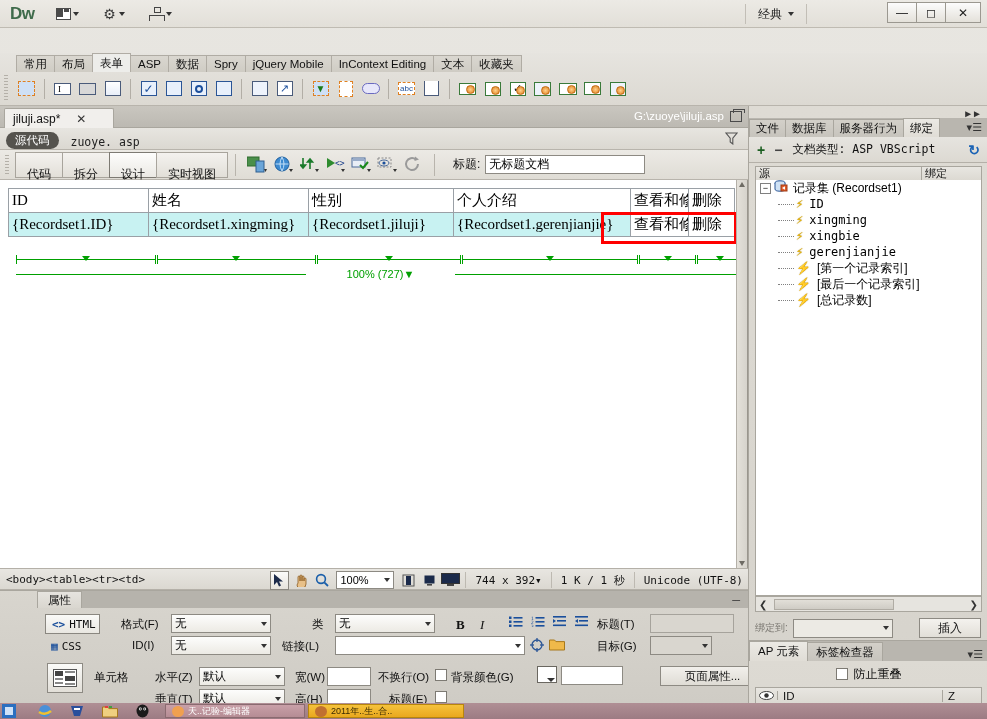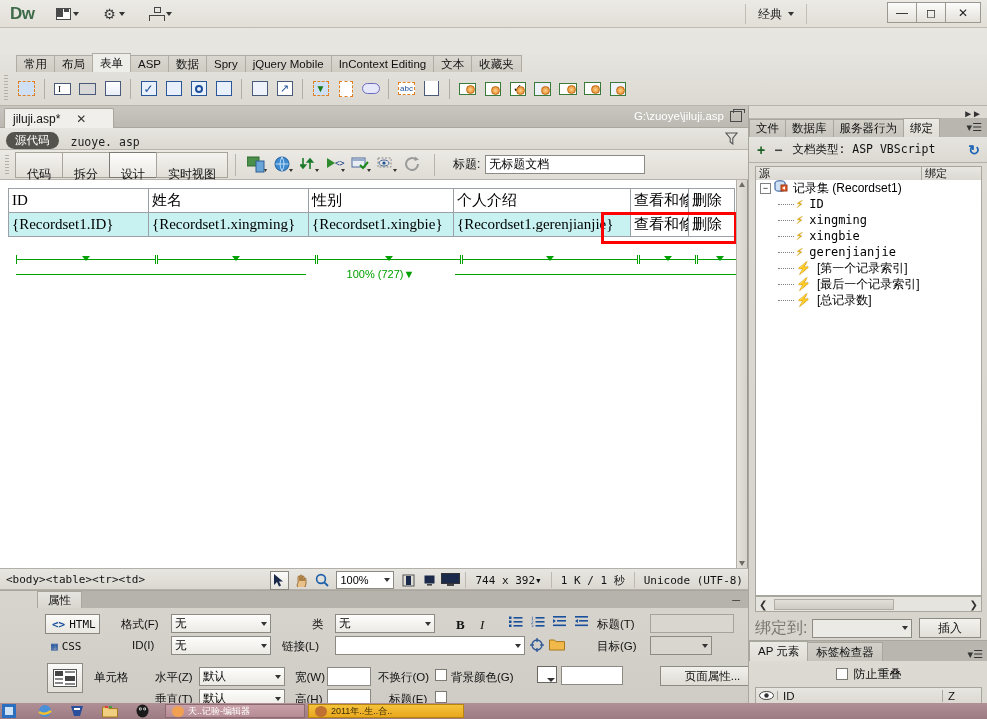--- a/index.html
+++ b/index.html
@@ -529,21 +529,21 @@
           <td style="width:140px">ID</td>
           <td style="width:160px">姓名</td>
           <td style="width:145px">性别</td>
           <td style="width:177px">个人介绍</td>
           <td style="width:58px">查看和修改</td>
           <td>删除</td>
         </tr>
         <tr class="datarow">
           <td class="dyn">{Recordset1.ID}</td>
           <td class="dyn">{Recordset1.xingming}</td>
-          <td class="dyn">{Recordset1.xingbie}</td>
+          <td class="dyn">{Recordset1.jiluji}</td>
           <td class="dyn">{Recordset1.gerenjianjie}</td>
           <td>查看和修改</td>
           <td>删除</td>
         </tr>
       </tbody>
         </table>
 
       <div class="widthbar">
         <div class="wcap" style="left:0"></div>
         <div class="wseg" style="left:0;width:140px"></div>
@@ -871,21 +871,21 @@
       </div>
     </div>
 
     <div class="hscroll">
       <span style="font-size:10px;color:#333;padding-left:3px;">❮</span>
       <span class="hsthumb"></span>
       <span style="font-size:10px;color:#333;padding-right:3px;">❯</span>
     </div>
 
     <div class="bindto">
-      <span style="margin-left:6px;font-size:16px;color:#7b7872;">绑定到:</span>
+      <span style="margin-left:6px;font-size:10px;color:#7b7872;">绑定到:</span>
       <span class="sel-box" style="margin-left:5px;width:100px;background:#eceae4;">
         <span></span>
         <span class="caret"></span>
       </span>
     </div>
     <div class="insbtn">插入</div>
 
     <div class="apdock">
       <div class="ap-tabrow">
         <div class="aptab active">AP 元素</div>

